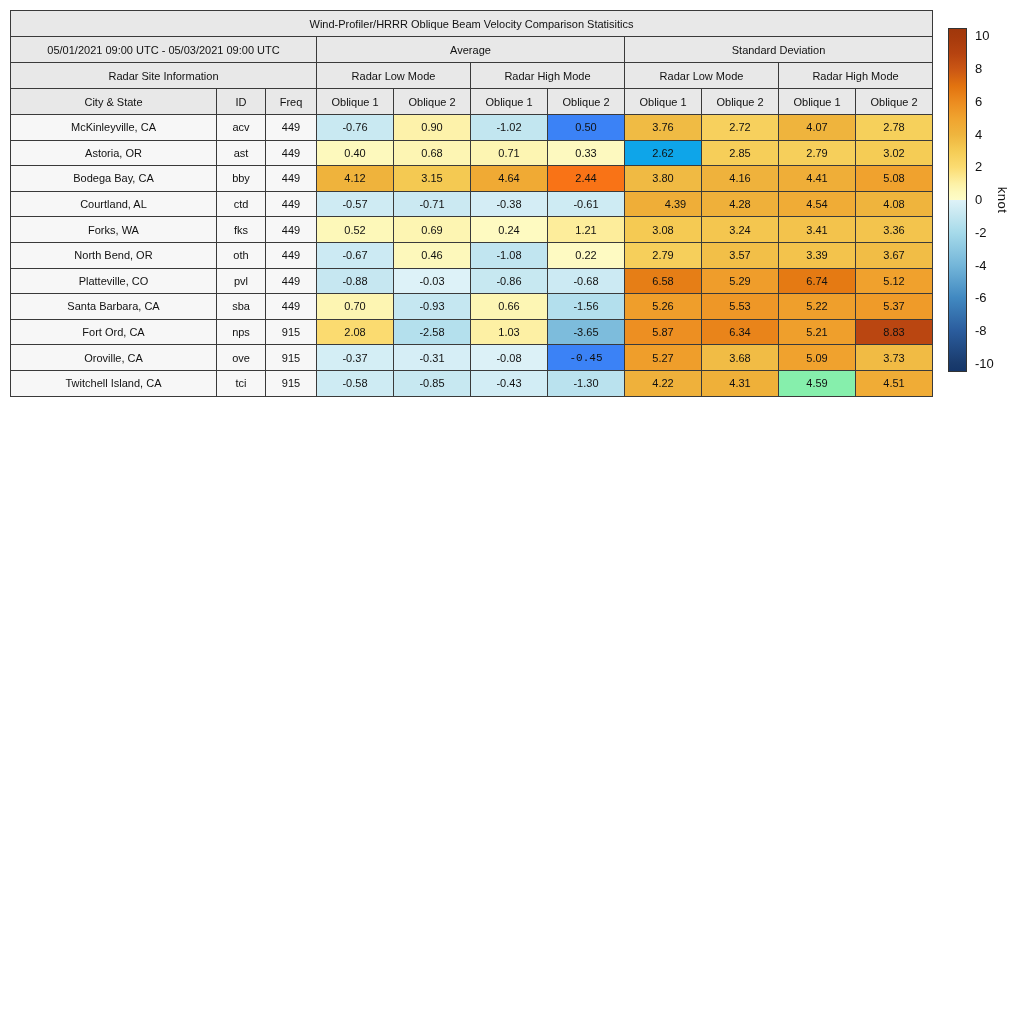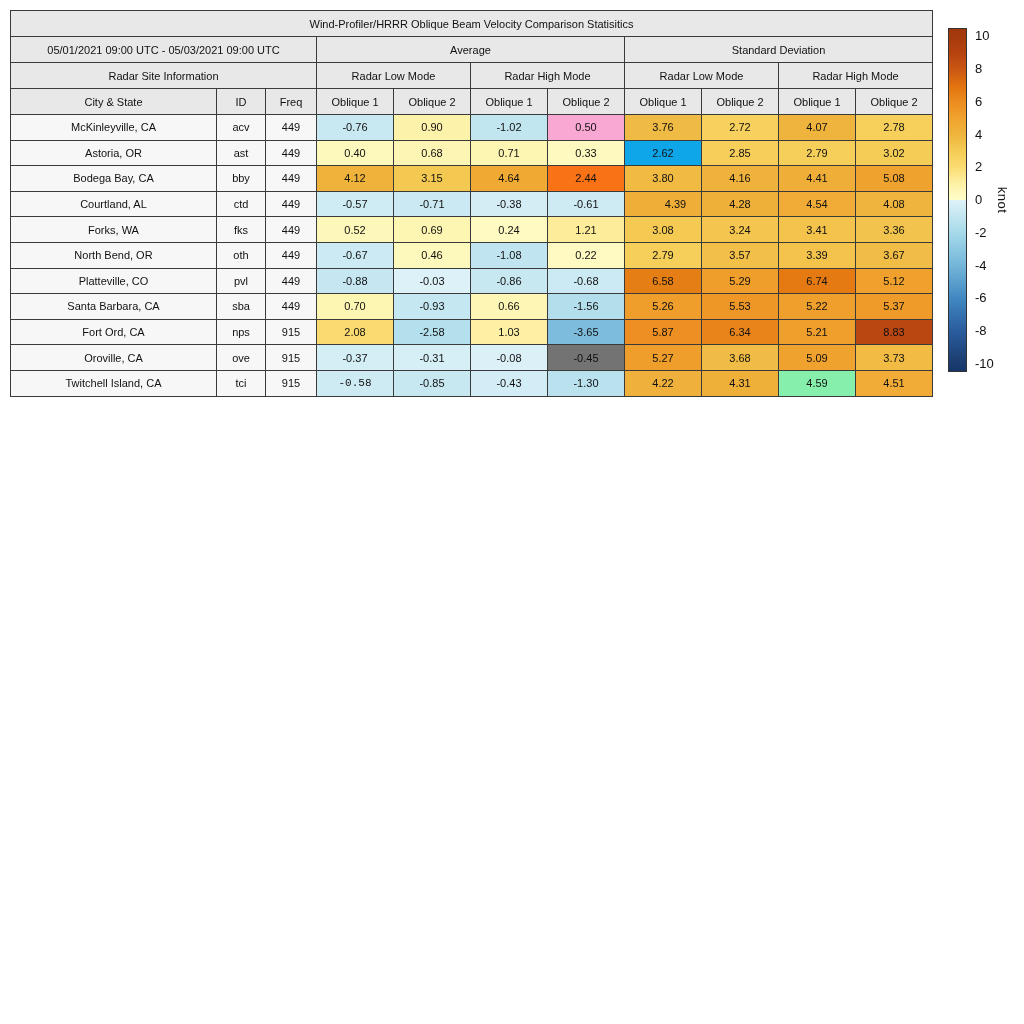--- a/index.html
+++ b/index.html
@@ -90,21 +90,21 @@
       </tr>
     </thead>
     <tbody class="data">
         <tr>
           <td class="labelcell">McKinleyville, CA</td>
           <td class="labelcell">acv</td>
           <td class="labelcell">449</td>
           <td style="background: rgb(201, 233, 242);">-0.76</td>
           <td style="background: rgb(253, 242, 170);">0.90</td>
           <td style="background: rgb(194, 230, 240);">-1.02</td>
-          <td style="background: #f9a8d4; text-align: center;">0.50</td>
+          <td style="background: #3b82f6; text-align: center;">0.50</td>
           <td style="background: rgb(240, 187, 68);">3.76</td>
           <td style="background: rgb(247, 208, 93);">2.72</td>
           <td style="background: rgb(239, 180, 61);">4.07</td>
           <td style="background: rgb(246, 208, 91);">2.78</td>
         </tr>
         <tr>
           <td class="labelcell">Astoria, OR</td>
           <td class="labelcell">ast</td>
           <td class="labelcell">449</td>
           <td style="background: rgb(253, 249, 189);">0.40</td>
@@ -207,31 +207,31 @@
           <td style="background: rgb(239, 159, 44);">5.21</td>
           <td style="background: rgb(186, 70, 17);">8.83</td>
         </tr>
         <tr>
           <td class="labelcell">Oroville, CA</td>
           <td class="labelcell">ove</td>
           <td class="labelcell">915</td>
           <td style="background: rgb(212, 238, 245);">-0.37</td>
           <td style="background: rgb(214, 238, 246);">-0.31</td>
           <td style="background: rgb(220, 241, 247);">-0.08</td>
-          <td style="background: #737373;">-0.45</td>
+          <td style="background: #3b82f6; font-family: Liberation Mono, monospace;">-0.45</td>
           <td style="background: rgb(239, 158, 43);">5.27</td>
           <td style="background: rgb(241, 188, 69);">3.68</td>
           <td style="background: rgb(240, 162, 46);">5.09</td>
           <td style="background: rgb(241, 187, 68);">3.73</td>
         </tr>
         <tr>
           <td class="labelcell">Twitchell Island, CA</td>
           <td class="labelcell">tci</td>
           <td class="labelcell">915</td>
-          <td style="background: rgb(206, 235, 243); font-family: Liberation Mono, monospace;">-0.58</td>
+          <td style="background: rgb(206, 235, 243);">-0.58</td>
           <td style="background: rgb(199, 232, 241);">-0.85</td>
           <td style="background: rgb(210, 237, 245);">-0.43</td>
           <td style="background: rgb(186, 226, 238);">-1.30</td>
           <td style="background: rgb(239, 177, 59);">4.22</td>
           <td style="background: rgb(239, 176, 57);">4.31</td>
           <td style="background: #86efac;">4.59</td>
           <td style="background: rgb(240, 172, 54);">4.51</td>
         </tr>
       </tbody>
   </table>

